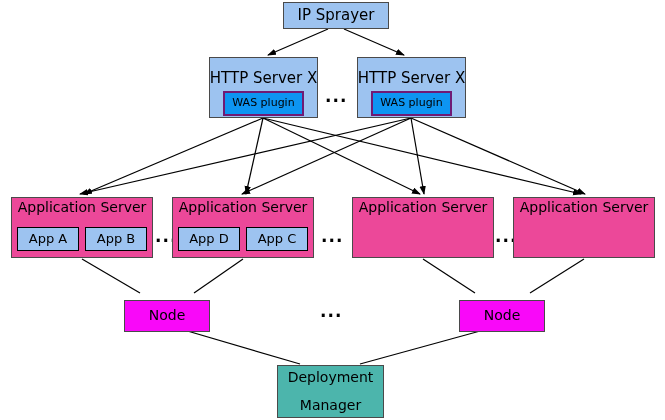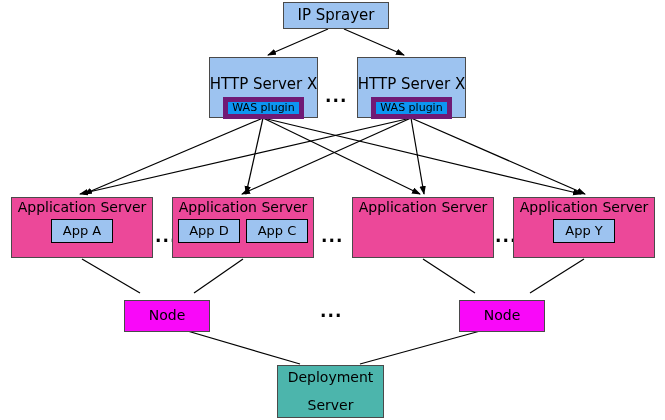--- a/index.html
+++ b/index.html
@@ -51,32 +51,32 @@
     background: #9dc3f0;
     justify-content: center;
   }
   #ip-sprayer .lbl { font-size: 15px; }
 
   
   .http-server {
     width: 109px; height: 61px;
     background: #9dc3f0;
     top: 57px;
-    padding-top: 18px;
+    padding-top: 12px;
   }
   #http-server-0 { left: 209px; }
   #http-server-1 { left: 357px; }
   .http-server .title { font-size: 15px; }
   .was-plugin {
     box-sizing: border-box;
     width: 81px;
     height: 25px;
     margin-top: 4px;
     background: #0d95f2;
-    border: 5px solid #701a75;
+    border: 2px solid #701a75;
     display: flex;
     align-items: center;
     justify-content: center;
   }
   .was-plugin .lbl { font-size: 11px; }
 
   
   .app-server {
     width: 142px; height: 61px;
     background: #ec4899;
@@ -84,21 +84,21 @@
     padding-top: 2px;
   }
   #app-server-0 { left: 11px; }
   #app-server-1 { left: 172px; }
   #app-server-2 { left: 352px; }
   #app-server-3 { left: 513px; }
   .app-server .title { font-size: 14px; }
   .app-row {
     display: flex;
     gap: 6px;
-    margin-top: 4px;
+    margin-top: 12px;
   }
   .app-chip {
     box-sizing: border-box;
     width: 62px;
     height: 24px;
     background: #9dc3f0;
     border: 1px solid #000000;
     display: flex;
     align-items: center;
     justify-content: center;
@@ -204,20 +204,23 @@
       <span class="lbl">WAS plugin</span>
     </div>
   </div>
 
   <div class="node-box app-server" id="app-server-0">
     <span class="lbl title">Application Server</span>
     <div class="app-row">
       <div class="app-chip">
         <span class="lbl">App A</span>
       </div>
+      <div class="app-chip">
+        <span class="lbl">App B</span>
+      </div>
     </div>
   </div>
 
   <div class="ellipsis" id="ellipsis-app-0">...</div>
 
   <div class="node-box app-server" id="app-server-1">
     <span class="lbl title">Application Server</span>
     <div class="app-row">
       <div class="app-chip">
         <span class="lbl">App D</span>
@@ -232,34 +235,31 @@
 
   <div class="node-box app-server" id="app-server-2">
     <span class="lbl title">Application Server</span>
   </div>
 
   <div class="ellipsis" id="ellipsis-app-2">...</div>
 
   <div class="node-box app-server" id="app-server-3">
     <span class="lbl title">Application Server</span>
     <div class="app-row">
-      <div class="app-chip">
-        <span class="lbl">App Y</span>
-      </div>
     </div>
   </div>
 
   <div class="node-box node-cell" id="node-0">
     <span class="lbl">Node</span>
   </div>
 
   <div class="ellipsis" id="ellipsis-node">...</div>
 
   <div class="node-box node-cell" id="node-1">
     <span class="lbl">Node</span>
   </div>
 
   <div class="node-box" id="deployment-manager">
     <span class="lbl">Deployment</span>
-    <span class="lbl">Server</span>
+    <span class="lbl">Manager</span>
   </div>
 
 </div>
 
 </body></html>

